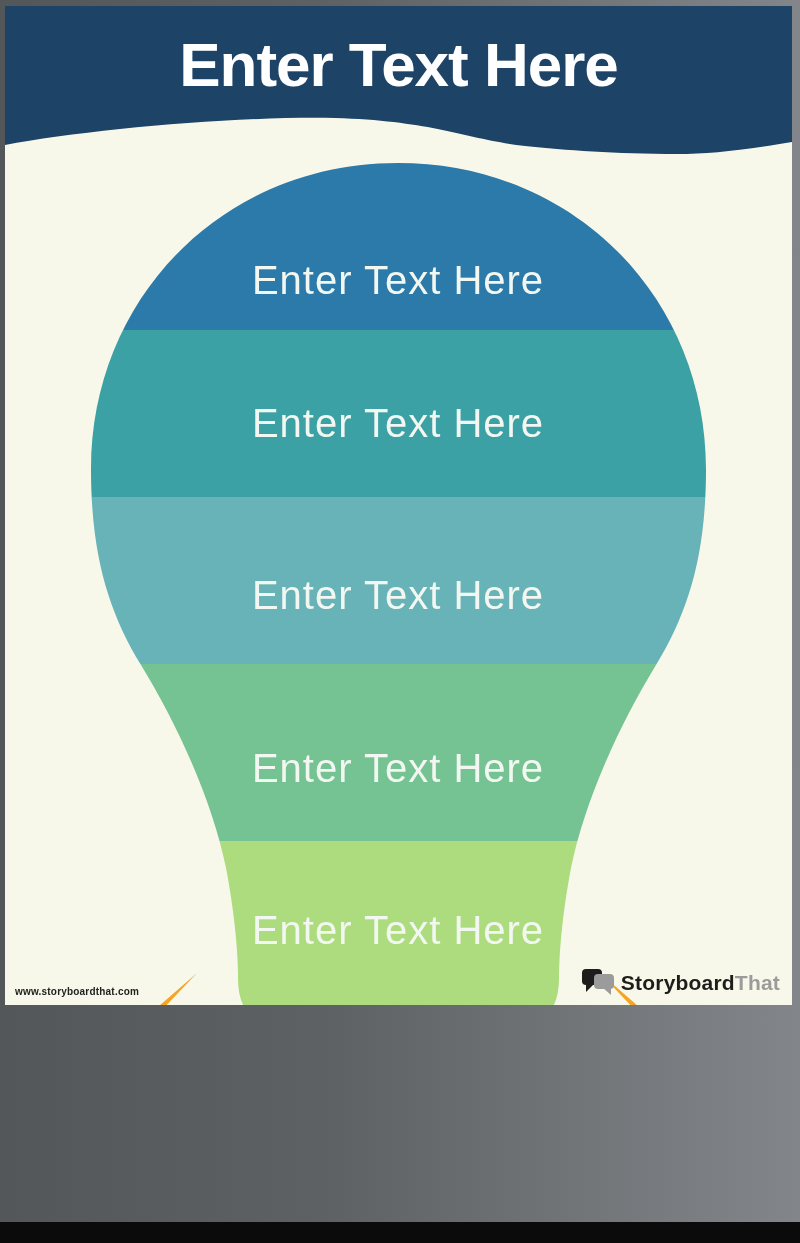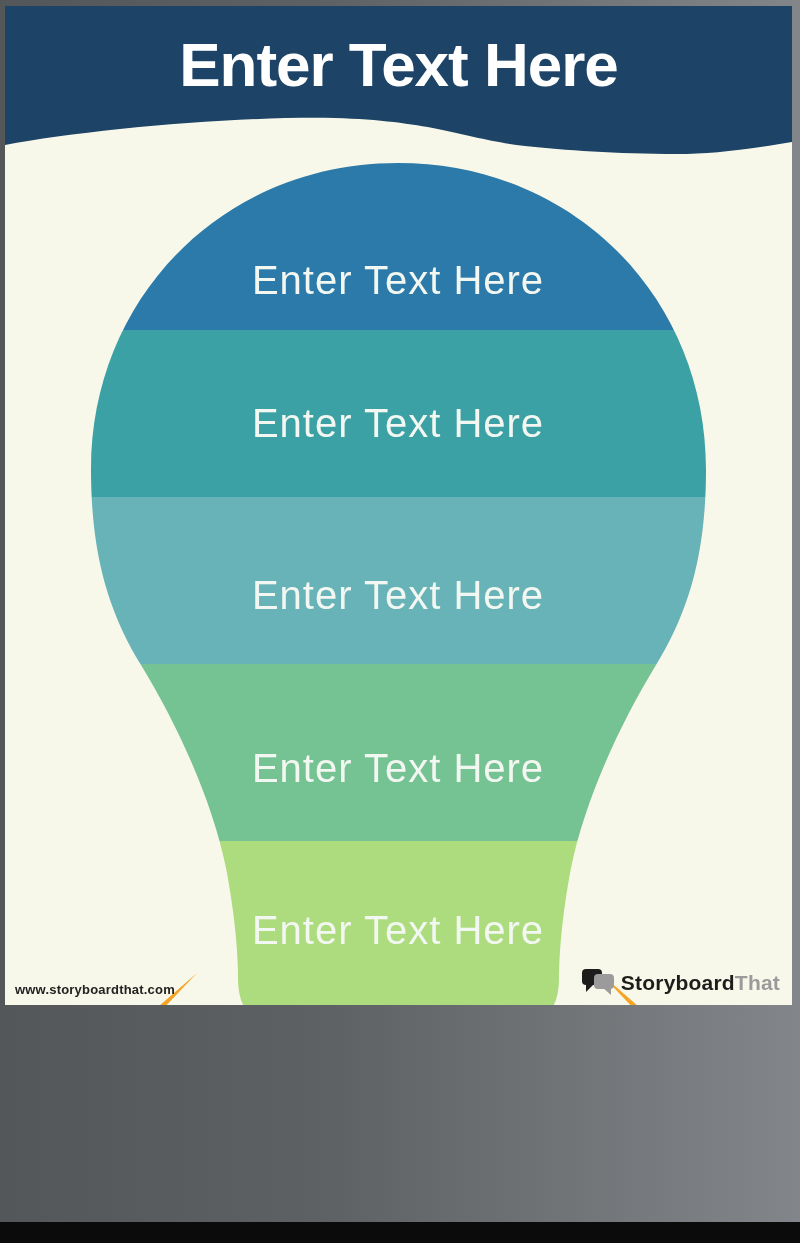--- a/index.html
+++ b/index.html
@@ -28,21 +28,21 @@
     z-index:3;
   }
   .bulb-svg{position:absolute;left:0;top:0;z-index:2;}
   .band-text{
     font-family:"Liberation Sans", sans-serif;
     font-size:40px;font-weight:400;letter-spacing:1px;
     fill:#f3f7f1;
   }
   .website{
     position:absolute;left:10px;bottom:8px;
-    font-size:13px;font-weight:700;color:#222222;
+    font-size:10px;font-weight:700;color:#222222;
     letter-spacing:0.2px;z-index:4;
   }
   .brand{
     position:absolute;right:12px;bottom:9px;
     display:flex;align-items:center;gap:6px;z-index:4;
   }
   .brand-text{font-size:21px;font-weight:600;letter-spacing:0.2px;text-align:center;}
   .brand-primary{color:#1d1d1b;}
   .brand-secondary{color:#9b9b9b;}
   .bottom-bar{

